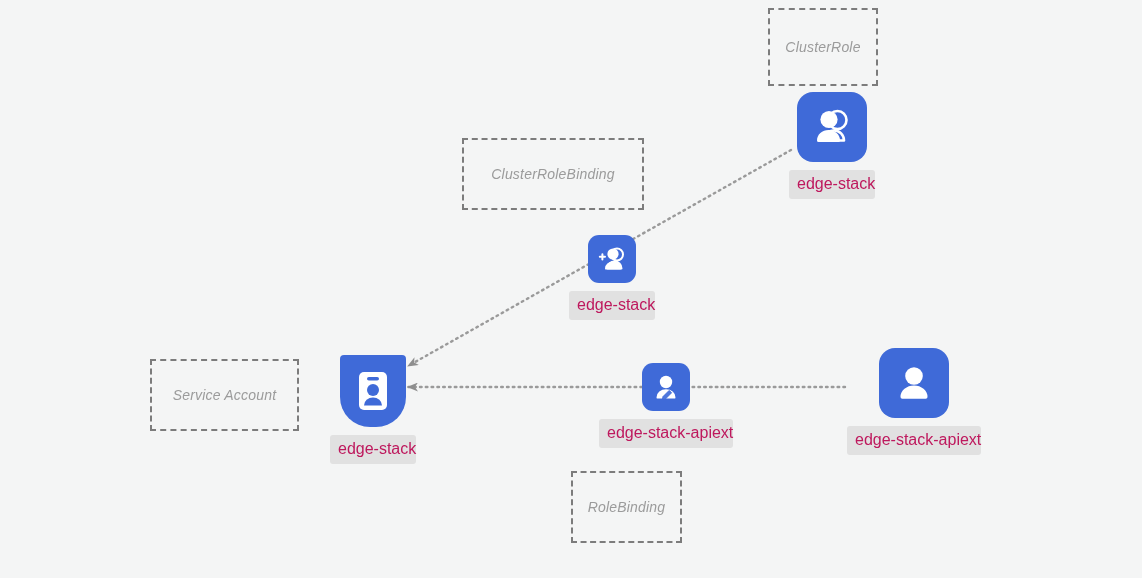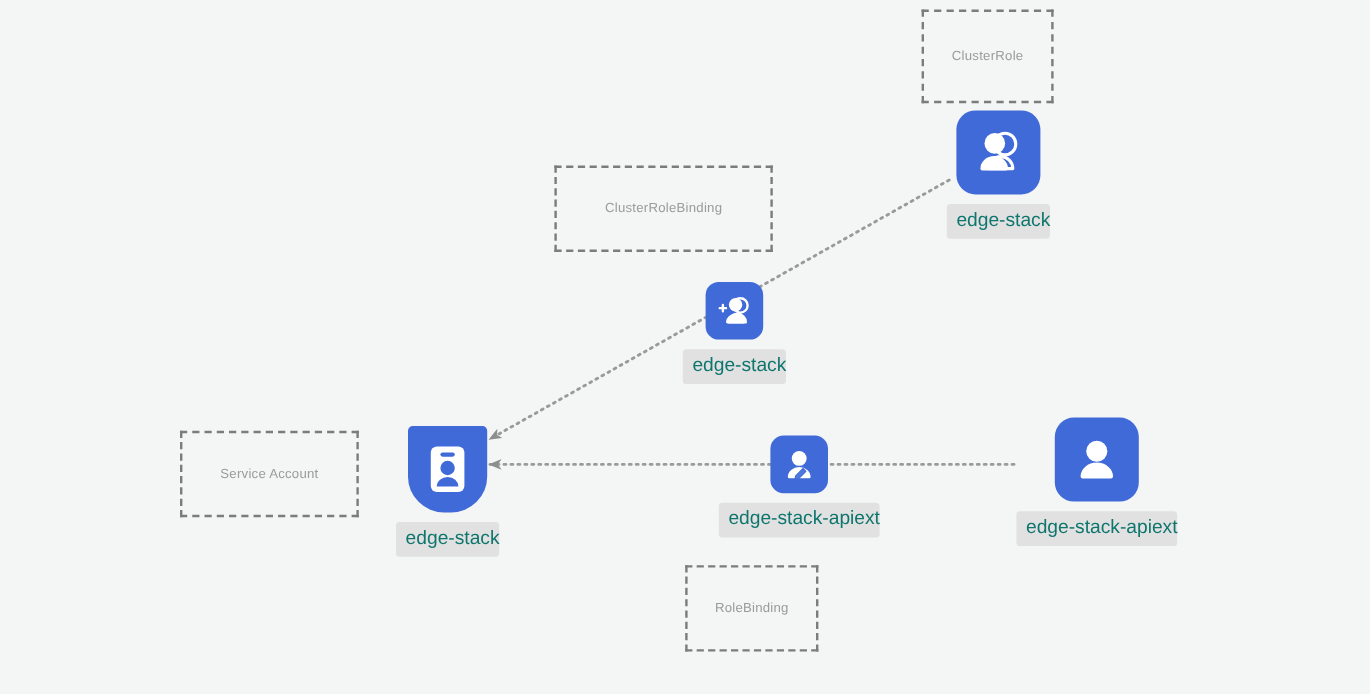--- a/index.html
+++ b/index.html
@@ -33,24 +33,25 @@
   .group-box {
     position: absolute;
     box-sizing: border-box;
     border: 2px dashed #7c7c7c;
     background: transparent;
     display: flex;
     align-items: center;
     justify-content: center;
   }
   .group-box .group-label {
-    font-size: 11px;
+    font-size: 14px;
     color: #9b9b9b;
     letter-spacing: 0.2px;
     white-space: nowrap;
+    font-style: italic;
   }
   
   .node {
     position: absolute;
     display: flex;
     flex-direction: column;
     align-items: center;
   }
   .node-icon {
     width: 70px;
@@ -64,21 +65,21 @@
   }
   .node-icon.sa-shape {
     border-radius: 4px 4px 30px 30px;
   }
   .node-icon svg {
     display: block;
   }
   .node-chip {
     margin-top: 8px;
     background: #e1e1e1;
-    color: #0f766e;
+    color: #be185d;
     font-size: 16px;
     line-height: 1;
     padding: 6px 0 7px 8px;
     border-radius: 3px;
     white-space: nowrap;
     text-align: right;
   }
 </style>
 </head>
 <body>

